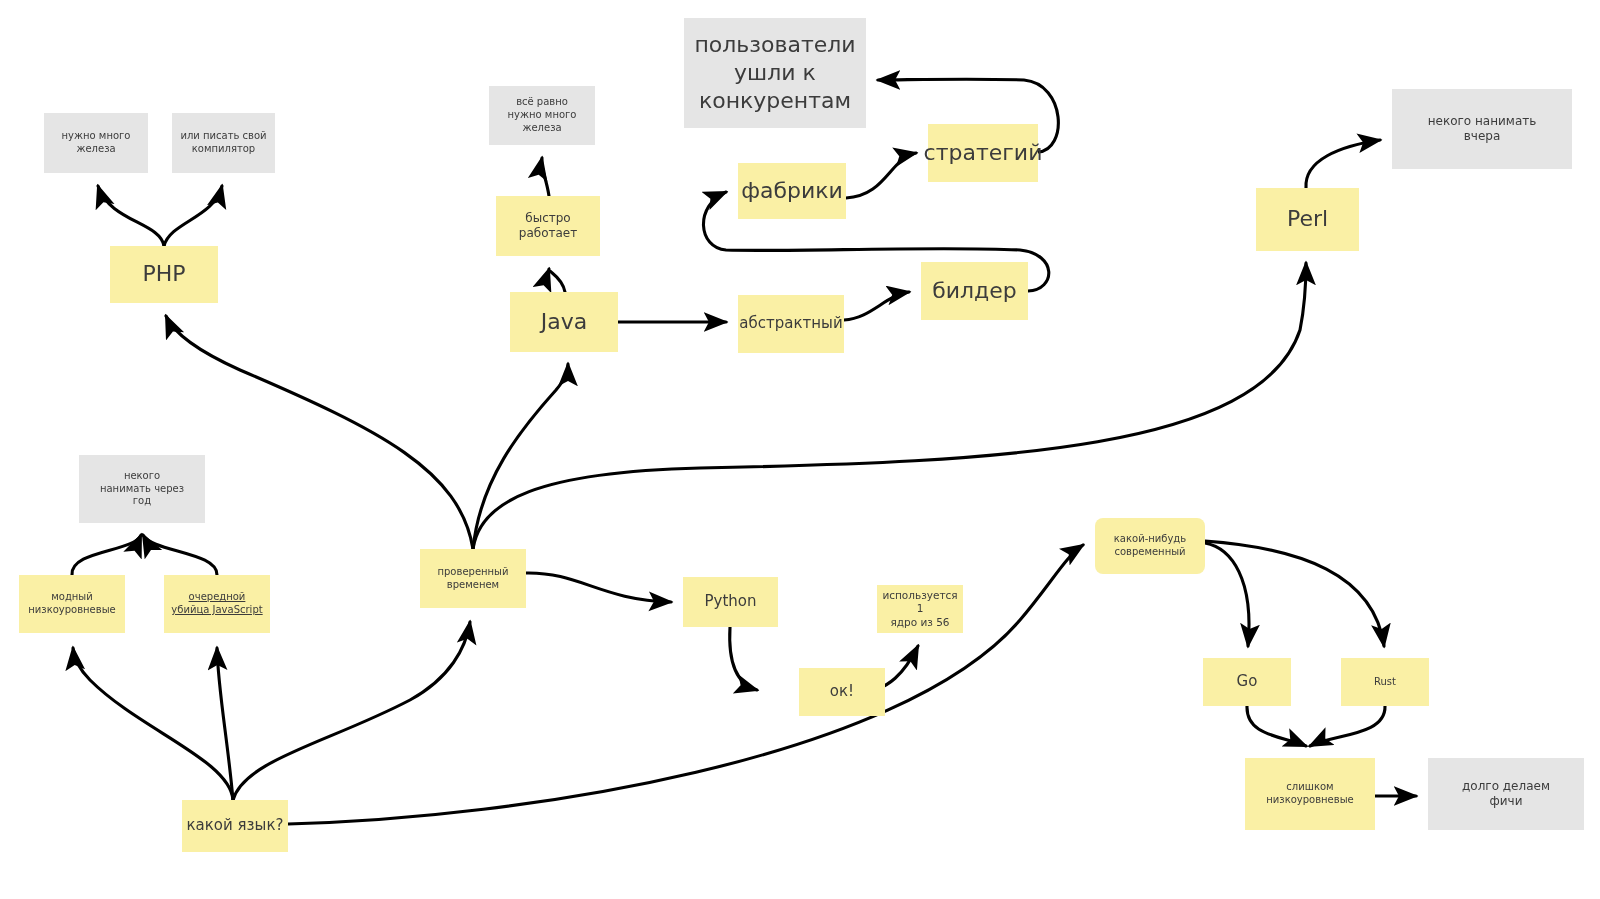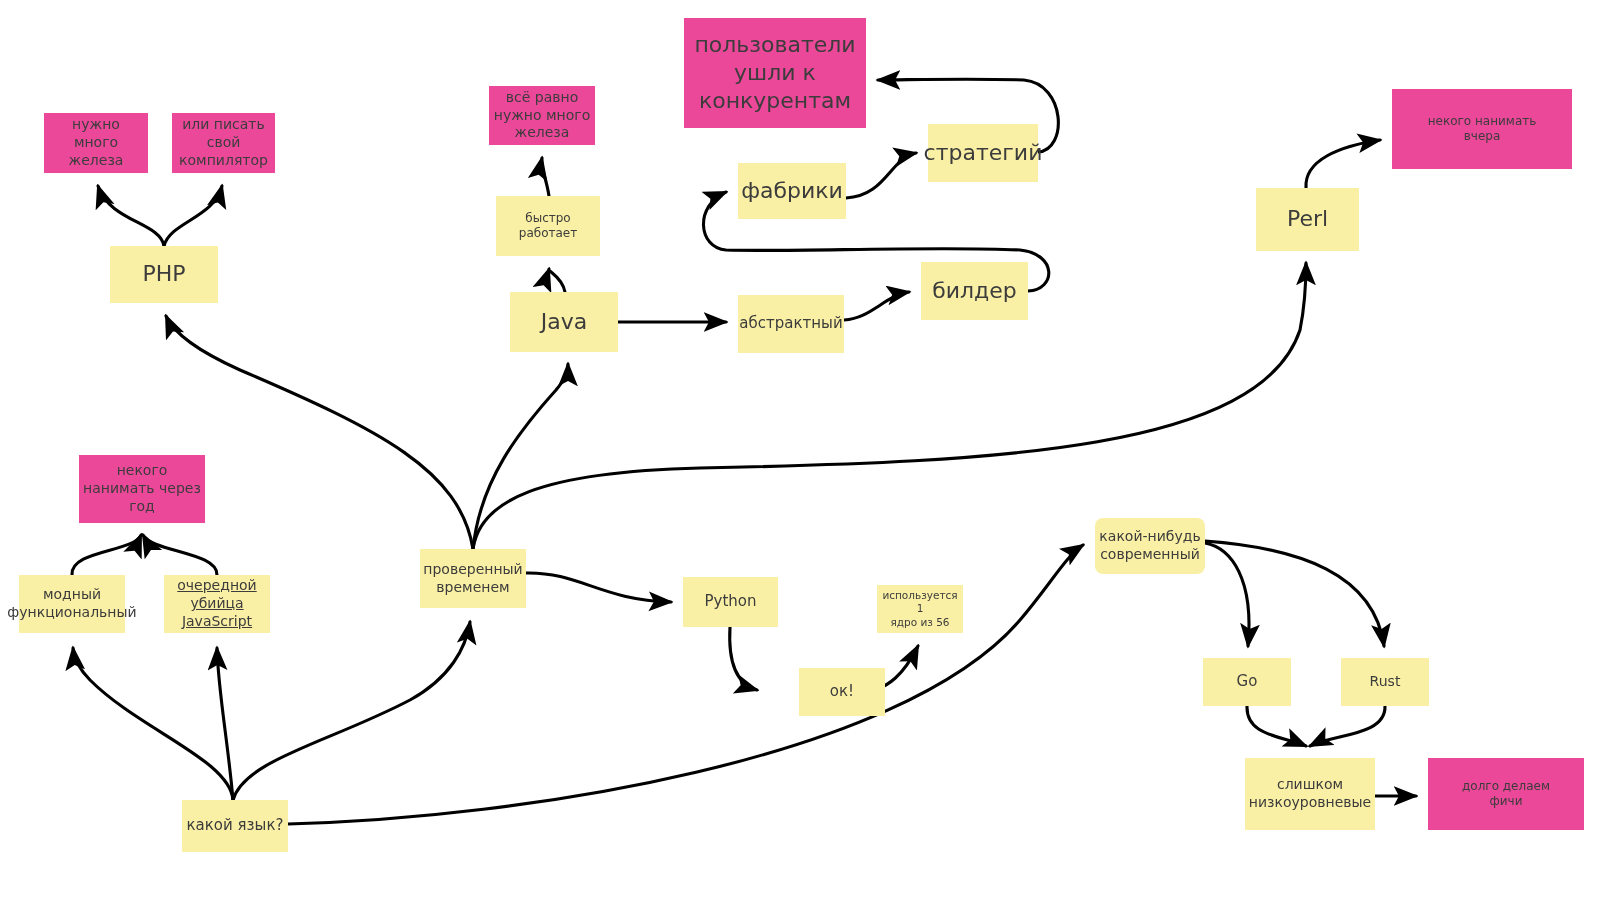--- a/index.html
+++ b/index.html
@@ -38,24 +38,24 @@
     color: #3c3c3c;
     line-height: 1.28;
     padding: 2px 4px;
     white-space: pre-line;
     z-index: 3;
   }
   .node.yellow {
     background: #faf0a5;
   }
   .node.red {
-    background: #ec4899;
+    background: #e5e5e5;
   }
   .fs-xs { font-size: 10.5px; }
-  .fs-sm { font-size: 14px; }
+  .fs-sm { font-size: 10px; }
   .fs-md { font-size: 15px; }
   .fs-lg { font-size: 12px; }
   .fs-xl { font-size: 22px; }
 </style>
 </head>
 <body>
 
 <div id="canvas">
 
   <svg id="edge-layer" viewBox="0 0 1600 899" width="1600" height="899" xmlns="http://www.w3.org/2000/svg">
@@ -114,21 +114,21 @@
       <div class="node yellow fs-xl" style="left: 928px; top: 124px; width: 110px; height: 58px;">стратегий</div>
       <div class="node yellow fs-md" style="left: 738px; top: 295px; width: 106px; height: 58px;">абстрактный</div>
       <div class="node yellow fs-xl" style="left: 921px; top: 262px; width: 107px; height: 58px;">билдер</div>
       <div class="node yellow fs-xl" style="left: 1256px; top: 188px; width: 103px; height: 63px;">Perl</div>
       <div class="node red fs-lg" style="left: 1392px; top: 89px; width: 180px; height: 80px;">некого нанимать
 вчера</div>
       <div class="node red fs-sm" style="left: 79px; top: 455px; width: 126px; height: 68px;">некого
 нанимать через
 год</div>
       <div class="node yellow fs-sm" style="left: 19px; top: 575px; width: 106px; height: 58px;">модный
-функциональный</div>
+низкоуровневые</div>
       <div class="node yellow fs-sm" style="left: 164px; top: 575px; width: 106px; height: 58px; text-decoration: underline;">очередной
 убийца JavaScript</div>
       <div class="node yellow fs-sm" style="left: 420px; top: 549px; width: 106px; height: 59px;">проверенный
 временем</div>
       <div class="node yellow fs-md" style="left: 683px; top: 577px; width: 95px; height: 50px;">Python</div>
       <div class="node yellow fs-xs" style="left: 877px; top: 585px; width: 86px; height: 48px;">используется 1
 ядро из 56</div>
       <div class="node yellow fs-md" style="left: 769px; top: 668px; width: 86px; height: 48px; margin-left: 30px;">ок!</div>
       <div class="node yellow fs-md" style="left: 182px; top: 800px; width: 106px; height: 52px;">какой язык?</div>
       <div class="node yellow fs-sm" style="left: 1095px; top: 518px; width: 110px; height: 56px; border-radius: 8px;">какой-нибудь

